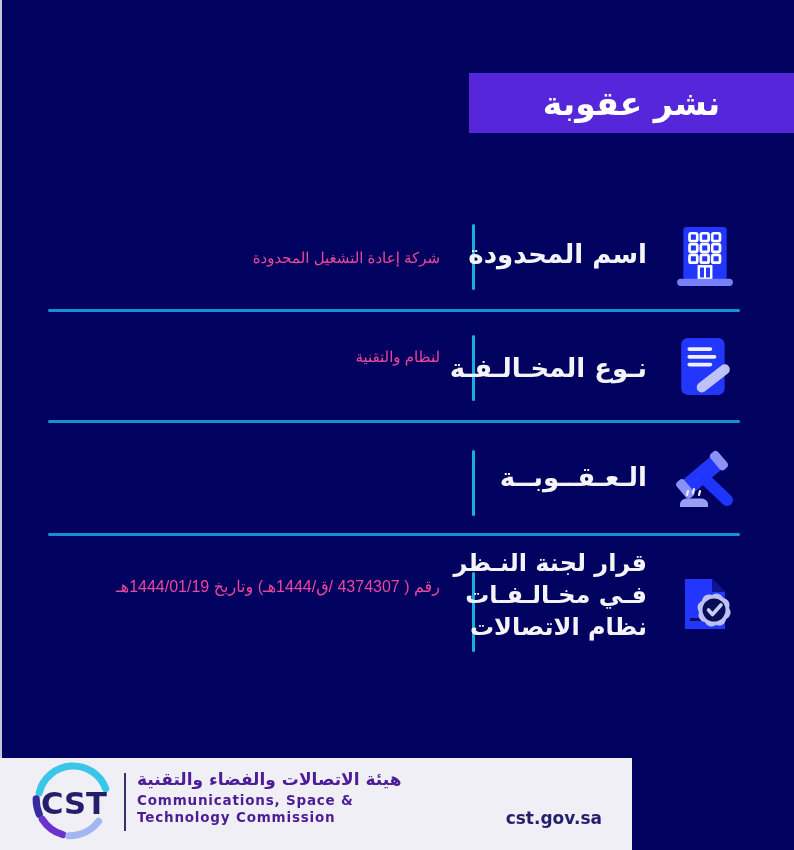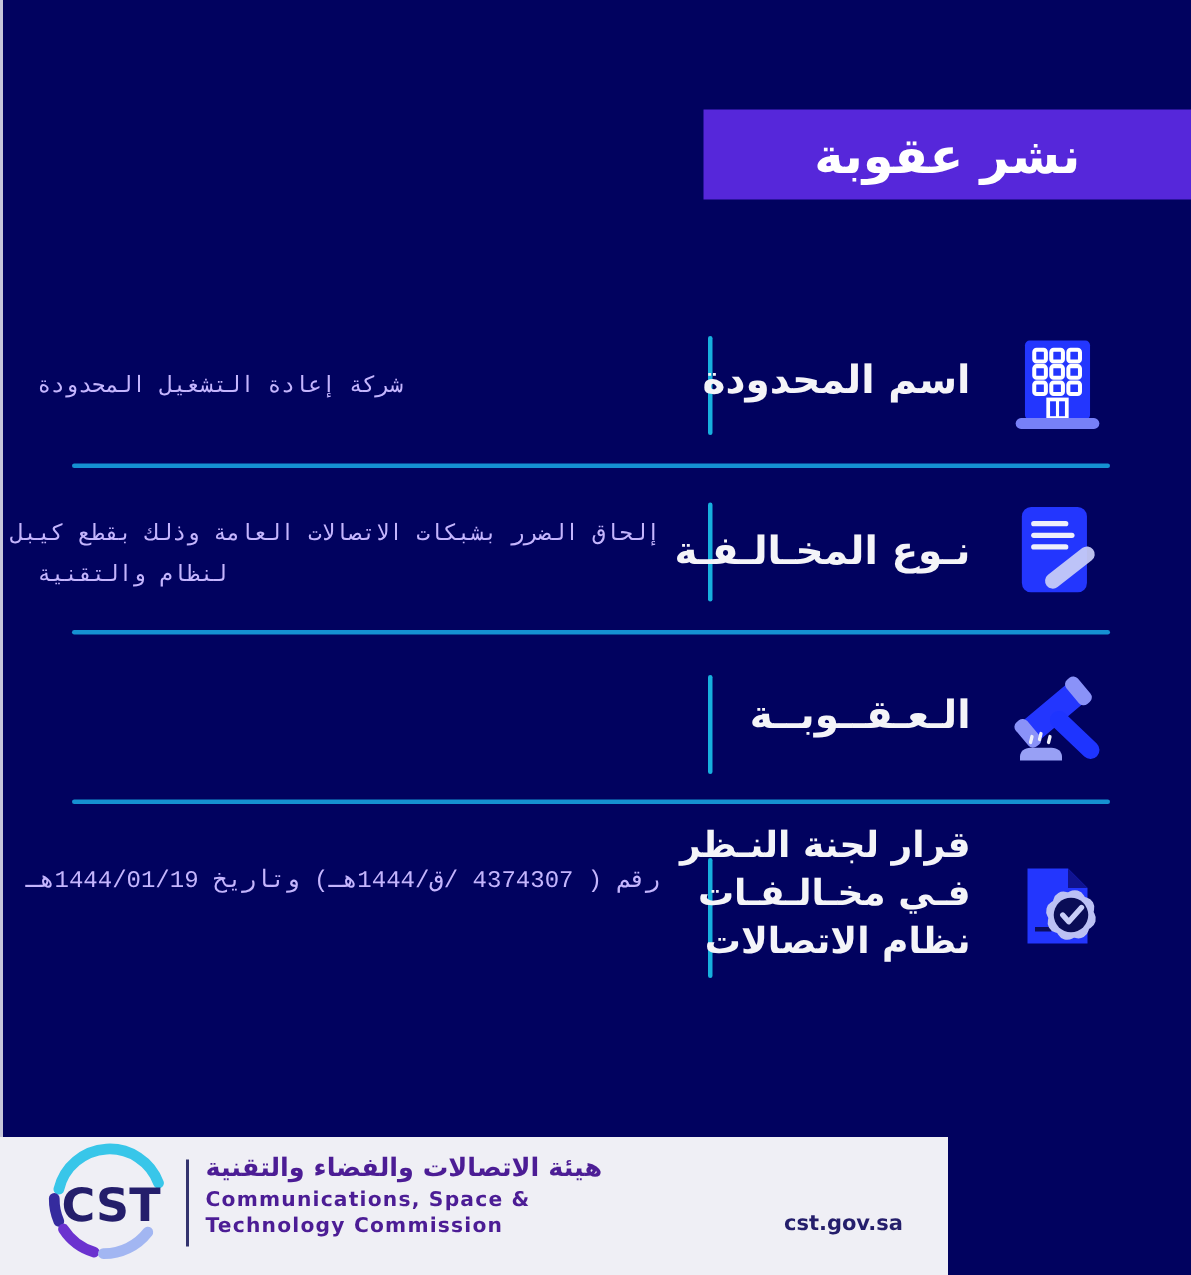--- a/index.html
+++ b/index.html
@@ -18,22 +18,22 @@
 
   
   .row{position:absolute;left:0;width:794px;}
   .icon-box{position:absolute;right:56px;width:66px;display:flex;justify-content:center;}
   .vline{position:absolute;width:3px;background:#17B0DE;border-radius:2px;right:319px;}
   .row-label{
     position:absolute;right:147px;color:#F4F4F8;font-weight:700;font-size:26px;
     text-align:right;direction:rtl;white-space:nowrap;line-height:33px;
   }
   .row-content{
-    position:absolute;left:25px;width:415px;text-align:left;direction:rtl;
-    color:#c4b5fd;font-family:Liberation Mono, monospace;
+    position:absolute;left:25px;width:415px;text-align:right;direction:rtl;
+    color:#ec4899;font-family:Liberation Sans, sans-serif;
     font-weight:400;
   }
   .row-content div{white-space:nowrap;}
 
   #row1{top:210px;height:100px;}
   #row1 .icon-box{top:16px;}
   #row1 .vline{top:14px;height:66px;}
   #row1 .row-label{top:28px;}
   #row1 .row-content{top:36px;font-size:15px;line-height:24px;}
 
@@ -58,21 +58,21 @@
   .hr{position:absolute;left:48px;width:692px;height:3px;border-radius:2px;background:#1591D2;}
   #hr1{top:309px;} #hr2{top:420px;} #hr3{top:533px;}
 
   
   .footer{position:absolute;left:0;top:758px;width:632px;height:92px;background:#EFEFF5;}
   .logo{position:absolute;left:28px;top:4px;}
   .f-divider{position:absolute;left:124px;top:15px;width:2px;height:58px;background:#33336E;}
   .f-text{position:absolute;left:137px;top:10px;color:#4c1d95;}
   .f-ar{font-size:17px;font-weight:700;direction:rtl;text-align:left;line-height:22px;margin-bottom:2px;}
   .f-en{font-size:13.5px;font-weight:700;letter-spacing:0.8px;line-height:17px;}
-  .website{position:absolute;right:30px;top:50px;font-size:14px;font-weight:700;color:#241E6B;}
+  .website{position:absolute;right:30px;top:50px;font-size:17px;font-weight:700;color:#241E6B;}
 </style>
 </head>
 <body>
 
 <div class="page">
   <div class="edge-left"></div>
 
   <div class="banner">
     <div class="banner-text">نشر عقوبة</div>
   </div>
@@ -118,21 +118,20 @@
         <g transform="rotate(-38 38 41)">
           <rect x="19" y="36" width="38" height="10" rx="5" fill="#C9CDF7" opacity="0.93"></rect>
         </g>
       </svg>
     </div>
     <div class="vline"></div>
     <div class="row-label">
       <div>نـوع المخـالـفـة</div>
     </div>
     <div class="row-content">
-      <div>إلحاق الضرر بشبكات الاتصالات العامة وذلك بقطع كيبل اتصال بالمخالفة</div>
       <div>لنظام والتقنية</div>
     </div>
   </div>
 
   <div class="hr" id="hr2"></div>
 
   <div class="row" id="row3">
     <div class="icon-box">
       <svg width="64" height="62" viewBox="0 0 64 60">
         <g transform="rotate(-40 28 26)">

